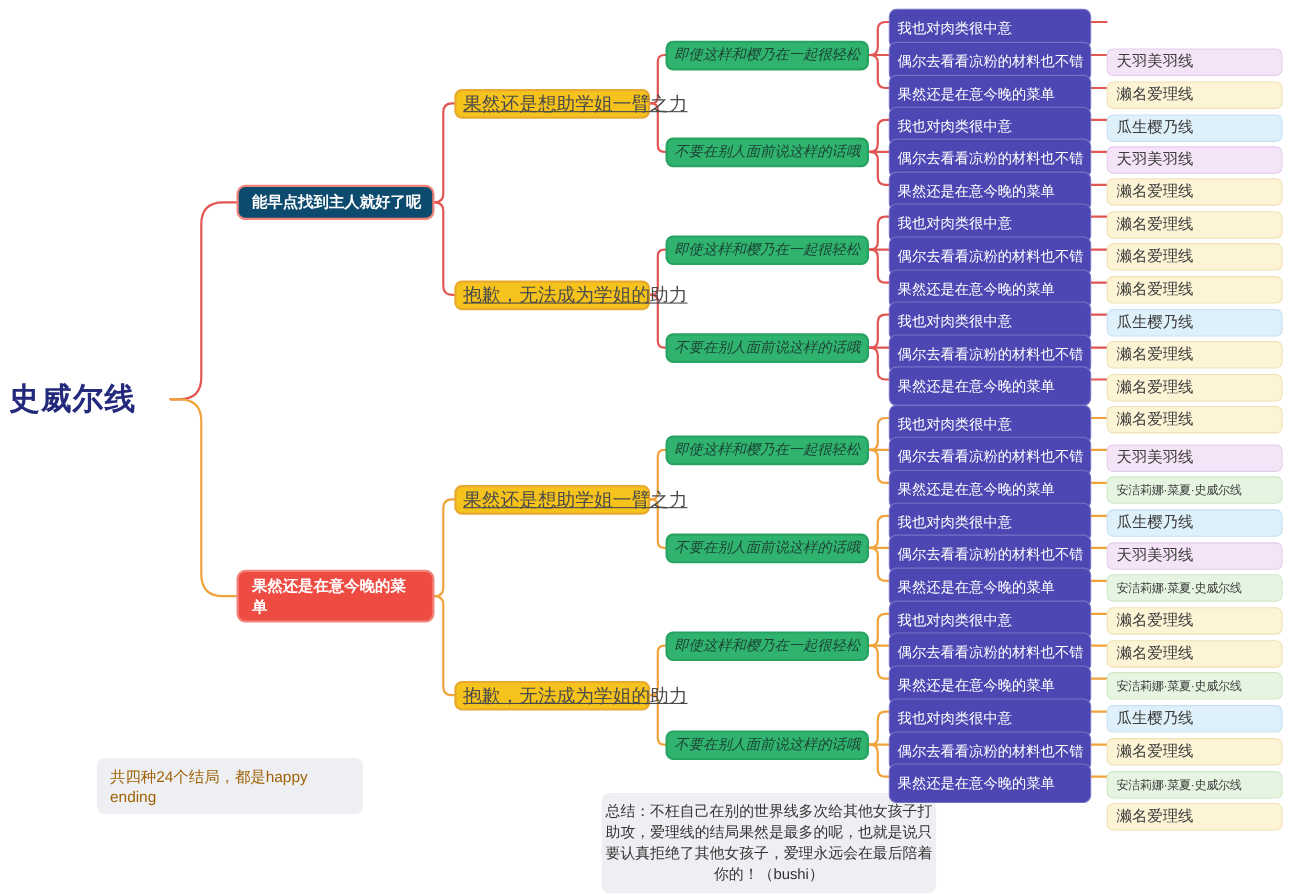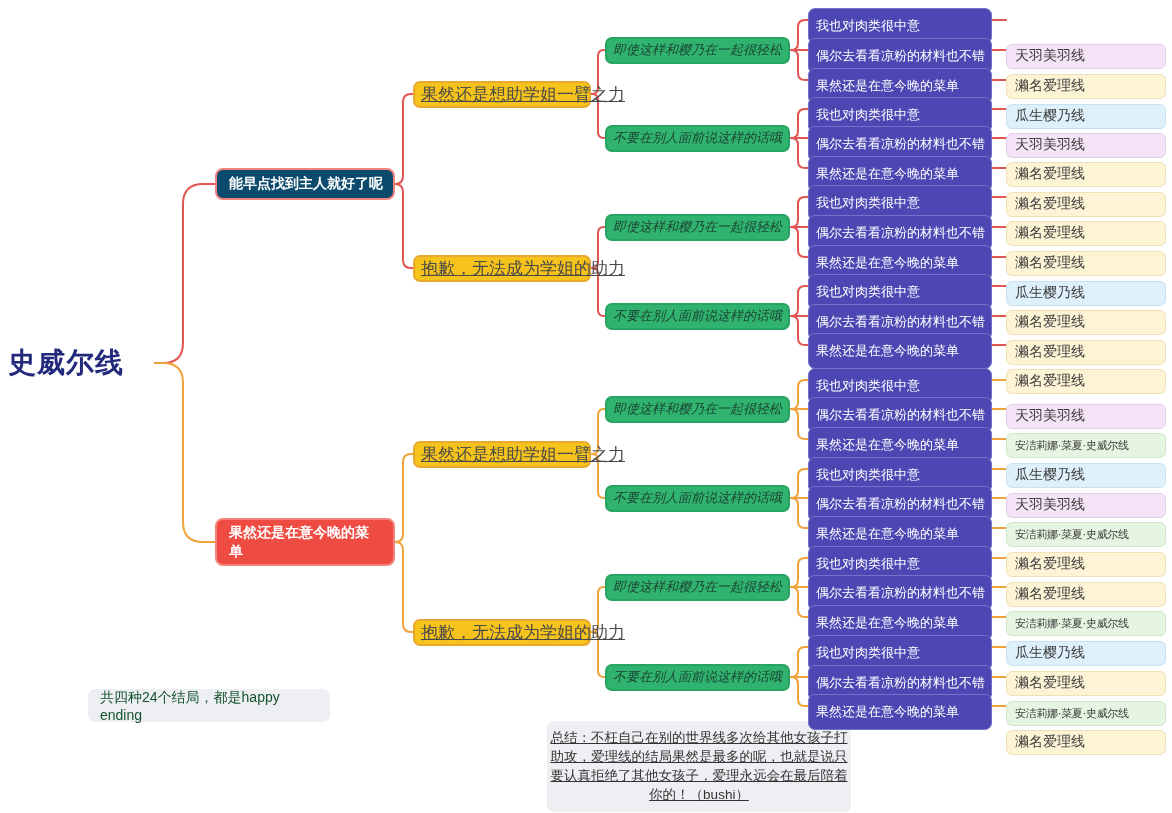--- a/index.html
+++ b/index.html
@@ -20,21 +20,21 @@
   .yellow{font-size:17px;border-style:solid;border-width:2px;padding:0 6px;border-radius:7px;text-decoration:underline;}
   .green{font-size:13px;border-style:solid;border-width:2px;padding:0 6px;border-radius:7px;font-style:italic;}
   .purple{font-size:13px;border-style:solid;border-width:1.5px;padding:17px 7px;border-radius:7px;}
   .end{font-size:14px;border-style:solid;border-width:1.5px;padding:0 8px;border-radius:6px;margin-top:36px;}
   .end.small{font-size:11px;letter-spacing:-0.3px;}
   .note{
     position:absolute;z-index:2;box-sizing:border-box;border-radius:7px;
     display:flex;align-items:center;padding:7px 12px;font-size:14px;
   }
   .note.big{
-    font-size:13.5px;line-height:1.42;text-align:center;display:block;padding:7px 0;text-decoration:underline;
+    font-size:13.5px;line-height:1.42;text-align:center;display:block;padding:7px 0;
   }
 </style>
 </head>
 <body>
 
 <div id="stage">
   <svg id="wires" xmlns="http://www.w3.org/2000/svg">
       <path d="M155 363 L163 363 Q183 363 183 343 L183 204 Q183 184 203 184 L215 184" stroke="#e15652" stroke-width="2" fill="none" stroke-linecap="round"></path>
       <path d="M155 363 L163 363 Q183 363 183 383 L183 522 Q183 542 203 542 L215 542" stroke="#f1a33b" stroke-width="2" fill="none" stroke-linecap="round"></path>
       <path d="M395 184 L395 184 Q403 184 403 176 L403 102 Q403 94 411 94 L413 94" stroke="#e15652" stroke-width="2" fill="none" stroke-linecap="round"></path>
@@ -92,21 +92,21 @@
       <path d="M790 587 L791 587 Q798 587 798 594 L798 610 Q798 617 805 617 L808 617" stroke="#f1a33b" stroke-width="2" fill="none" stroke-linecap="round"></path>
       <path d="M992 617 L1006 617" stroke="#f1a33b" stroke-width="2" fill="none" stroke-linecap="round"></path>
       <path d="M790 677 L791 677 Q798 677 798 670 L798 654 Q798 647 805 647 L808 647" stroke="#f1a33b" stroke-width="2" fill="none" stroke-linecap="round"></path>
       <path d="M992 647 L1006 647" stroke="#f1a33b" stroke-width="2" fill="none" stroke-linecap="round"></path>
       <path d="M790 677 L808 677" stroke="#f1a33b" stroke-width="2" fill="none" stroke-linecap="round"></path>
       <path d="M992 677 L1006 677" stroke="#f1a33b" stroke-width="2" fill="none" stroke-linecap="round"></path>
       <path d="M790 677 L791 677 Q798 677 798 684 L798 699 Q798 706 805 706 L808 706" stroke="#f1a33b" stroke-width="2" fill="none" stroke-linecap="round"></path>
       <path d="M992 706 L1006 706" stroke="#f1a33b" stroke-width="2" fill="none" stroke-linecap="round"></path>
     </svg>
   <div class="node root" id="rootNode" style="left: 8px; top: 344px; height: 38px; color: rgb(35, 42, 124);">史威尔线</div>
-  <div class="note" id="note1" style="left: 88px; top: 689px; width: 242px; height: 33px; background: rgb(237, 239, 242); color: #14532d;">共四种24个结局，都是happy ending</div>
+  <div class="note" id="note1" style="left: 88px; top: 689px; width: 242px; height: 51px; background: rgb(237, 239, 242); color: #a16207;">共四种24个结局，都是happy ending</div>
   <div class="note big" id="note2" style="left: 547px; top: 721px; width: 304px; background: rgb(237, 239, 242); color: rgb(51, 51, 51);">总结：不枉自己在别的世界线多次给其他女孩子打助攻，爱理线的结局果然是最多的呢，也就是说只要认真拒绝了其他女孩子，爱理永远会在最后陪着你的！（bushi）</div>
 <div class="node red" style="left: 215px; top: 168px; width: 180px; height: 32px; background: #0c4a6e; border-color: rgb(242, 132, 123); color: rgb(255, 255, 255);">能早点找到主人就好了呢</div>
     <div class="node red wrap" style="left: 215px; top: 518px; width: 180px; height: 48px; background: rgb(238, 75, 66); border-color: rgb(242, 132, 123); color: rgb(255, 255, 255);">果然还是在意今晚的菜单</div>
     <div class="node yellow" style="left: 413px; top: 80.5px; width: 178px; height: 27px; background: rgb(246, 195, 28); border-color: rgb(232, 169, 48); color: rgb(74, 74, 74);">果然还是想助学姐一臂之力</div>
     <div class="node yellow" style="left: 413px; top: 254.5px; width: 178px; height: 27px; background: rgb(246, 195, 28); border-color: rgb(232, 169, 48); color: rgb(74, 74, 74);">抱歉，无法成为学姐的助力</div>
     <div class="node yellow" style="left: 413px; top: 440.5px; width: 178px; height: 27px; background: rgb(246, 195, 28); border-color: rgb(232, 169, 48); color: rgb(74, 74, 74);">果然还是想助学姐一臂之力</div>
     <div class="node yellow" style="left: 413px; top: 618.5px; width: 178px; height: 27px; background: rgb(246, 195, 28); border-color: rgb(232, 169, 48); color: rgb(74, 74, 74);">抱歉，无法成为学姐的助力</div>
     <div class="node green" style="left: 605px; top: 36.5px; width: 185px; height: 27px; background: rgb(47, 179, 110); border-color: rgb(39, 163, 98); color: rgb(29, 69, 52);">即使这样和樱乃在一起很轻松</div>
     <div class="node green" style="left: 605px; top: 124.5px; width: 185px; height: 27px; background: rgb(47, 179, 110); border-color: rgb(39, 163, 98); color: rgb(29, 69, 52);">不要在别人面前说这样的话哦</div>
     <div class="node green" style="left: 605px; top: 213.5px; width: 185px; height: 27px; background: rgb(47, 179, 110); border-color: rgb(39, 163, 98); color: rgb(29, 69, 52);">即使这样和樱乃在一起很轻松</div>

